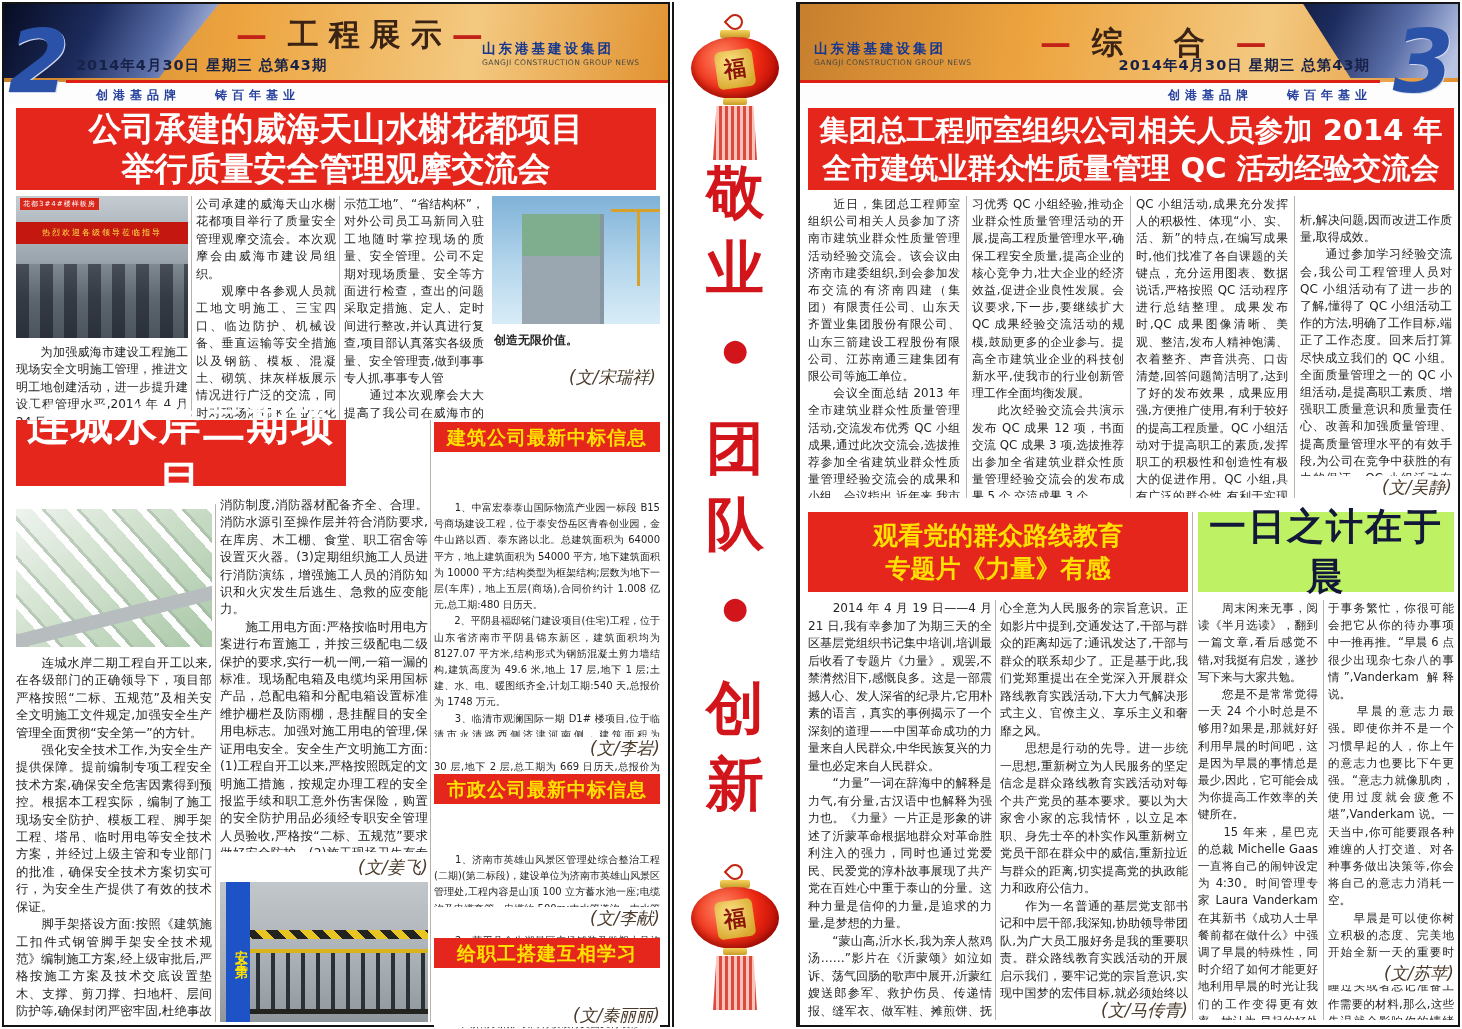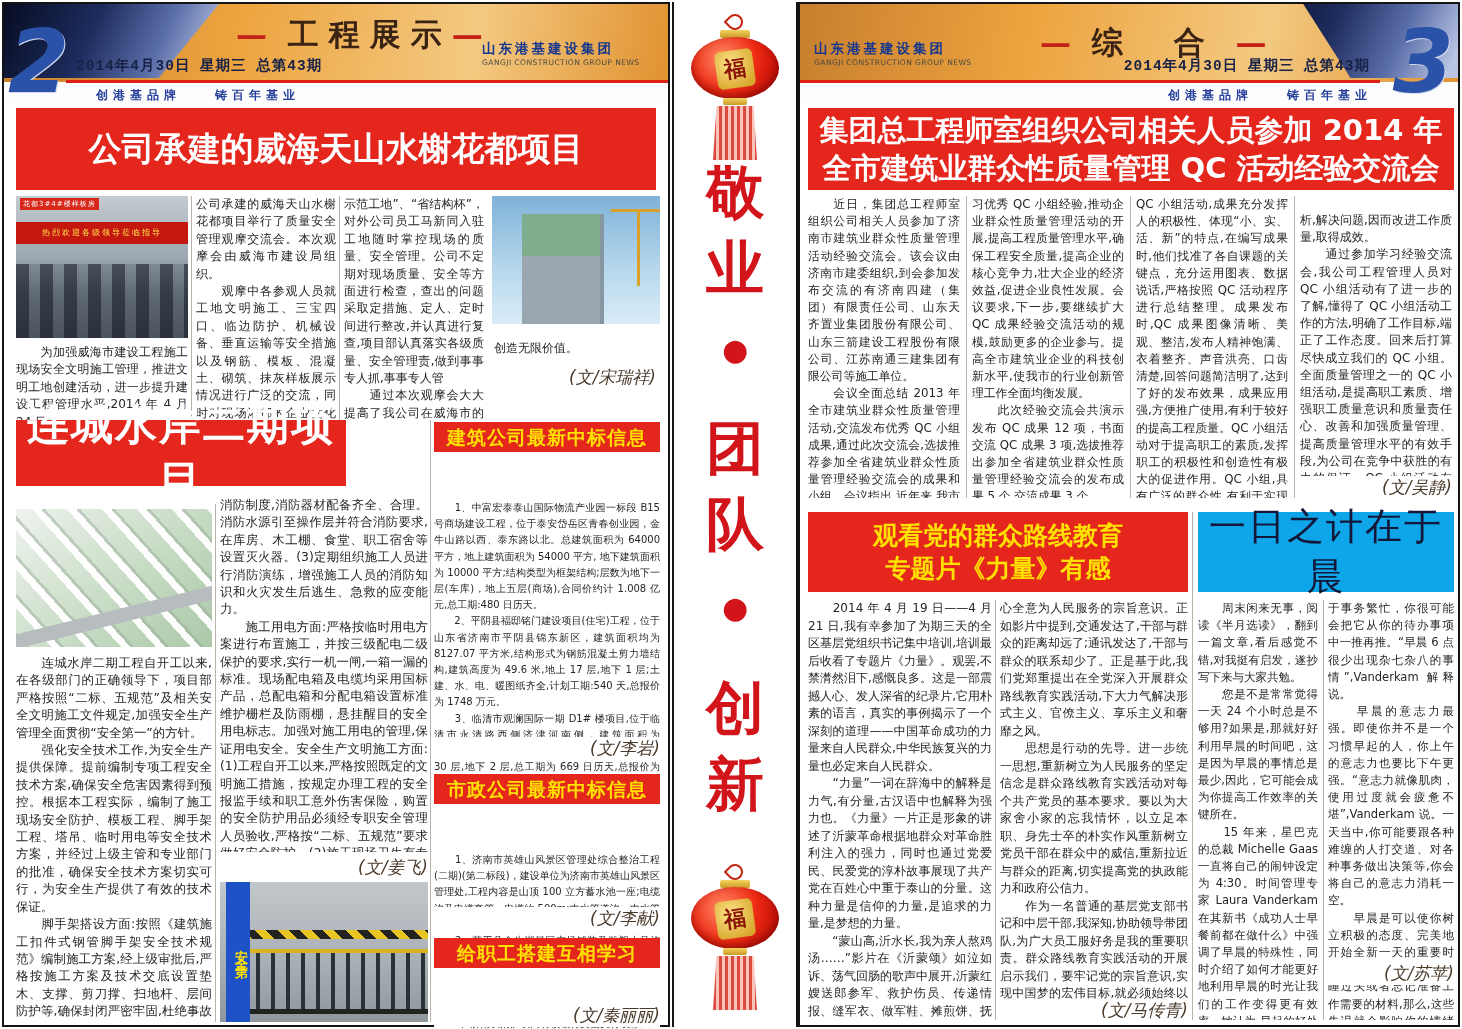--- a/index.html
+++ b/index.html
@@ -15,33 +15,33 @@
   
   .hdr { position:absolute; left:0; top:0; width:100%; height:100px;
          background:linear-gradient(100deg,#c87f2e 0%,#eda43f 35%,#f3c981 70%,#e1912f 100%); overflow:hidden; }
   .hdr .white-base { position:absolute; left:0; bottom:0; width:100%; height:22px; background:#fdfdfd; }
   .collage { position:absolute; top:0; width:215px; height:74px;
              background:linear-gradient(115deg,#070c22 0%,#1d2c5e 40%,#5a6ea8 70%,#b9c4e4 95%); }
   .collage.left { left:0; clip-path:polygon(0 0,100% 0,72% 100%,0 100%); }
   .collage.right { right:0; clip-path:polygon(28% 0,100% 0,100% 100%,50% 100%); }
   .pagenum { position:absolute; font-size:88px; font-weight:900; font-style:italic; color:#2a52a8;
              line-height:1; text-shadow:1px 1px 0 #cfd8ee; }
-  .dateline { position:absolute; font-size:14.5px; font-weight:bold; color:#182248; letter-spacing:1px;font-family:Liberation Mono, monospace; }
+  .dateline { position:absolute; font-size:14.5px; font-weight:bold; color:#182248; letter-spacing:1px; }
   .section-title { position:absolute; font-size:31px; font-weight:900; color:#3a2314; letter-spacing:10px; white-space:nowrap; }
   .section-title .dash { color:#c32218; letter-spacing:0; }
   .brand-cn { font-size:13.5px; font-weight:900; color:#16378f; letter-spacing:3px; }
   .brand-en { font-size:7.6px; color:#4a4a44; letter-spacing:.4px; }
   .redline { position:absolute; height:3px; background:#dd1f14; }
   .slogan { position:absolute; font-size:12px; font-weight:bold; color:#26409d; letter-spacing:5px; }
   
   .red-banner { position:absolute; background:#e4261d; color:#fff; font-weight:900; text-align:center;
                 display:flex; flex-direction:column; justify-content:center; }
   .bid-title { position:absolute; background:#e4261d; color:#ffe100; font-weight:900; font-size:19px;
                text-align:center; line-height:30px; letter-spacing:1px; }
-  .blue-banner { position:absolute; background:#0ea5e9; color:#13183a; font-weight:400; font-size:37px;
+  .blue-banner { position:absolute; background:#bef264; color:#13183a; font-weight:700; font-size:37px;
                  text-align:center; display:flex; align-items:center; justify-content:center; letter-spacing:2px; }
   .rule-v { position:absolute; width:1px; background:#b9b2a6; }
   
   .photo { position:absolute; overflow:hidden; }
   .ph-crowd { background:linear-gradient(180deg,#c4cbd1 0%,#9aa5ad 45%,#5e6870 72%,#434c54 100%); }
   .ph-crowd .banner-strip { position:absolute; left:0; top:26px; width:100%; height:22px; background:#c4170f;
         color:#ffe34a; font-size:8px; line-height:22px; text-align:center; letter-spacing:2px; overflow:hidden; white-space:nowrap; }
   .ph-crowd .signboard { position:absolute; left:4px; top:2px; background:#d8281c; color:#fff; font-size:7px;
         padding:1px 3px; letter-spacing:1px; }
   .ph-crowd .people { position:absolute; left:0; bottom:0; width:100%; height:52%;
@@ -101,39 +101,40 @@
       <div class="abs" style="left:478px; top:36px;">
         <div class="brand-cn">山东港基建设集团</div>
         <div class="brand-en">GANGJI CONSTRUCTION GROUP NEWS</div>
       </div>
       <div class="redline" style="left:62px; right:0; top:76px;"></div>
       <div class="slogan" style="left:92px; top:83px;">创港基品牌　　铸百年基业</div>
     </div>
 
     <div class="red-banner" style="left:12px; top:104px; width:640px; height:82px; font-size:33px; line-height:40px;">
       <div>公司承建的威海天山水榭花都项目</div>
+      <div>举行质量安全管理观摩交流会</div>
     </div>
 
     <div class="photo ph-crowd" style="left:12px; top:192px; width:172px; height:142px;">
       <div class="signboard">花都3#4#楼样板房</div>
       <div class="banner-strip">热烈欢迎各级领导莅临指导</div>
       <div class="people"></div>
     </div>
     <div class="flow body-txt abs" style="left:12px; top:340px; width:172px; height:76px;">　　为加强威海市建设工程施工现场安全文明施工管理，推进文明工地创建活动，进一步提升建设工程管理水平,2014 年 4 月 24 日，</div>
     <div class="flow body-txt abs" style="left:192px; top:192px; width:140px; height:226px;">公司承建的威海天山水榭花都项目举行了质量安全管理观摩交流会。本次观摩会由威海市建设局组织。
 　　观摩中各参观人员就工地文明施工、三宝四口、临边防护、机械设备、垂直运输等安全措施以及钢筋、模板、混凝土、砌筑、抹灰样板展示情况进行广泛的交流，同时对现场浓郁的企业文化氛围大加赞赏。威海天山水榭花都项目是对外公司定项创优工程，为确保荣获“省级安全文明</div>
     <div class="flow body-txt abs" style="left:340px; top:192px; width:140px; height:226px;">示范工地”、“省结构杯”，对外公司员工马新同入驻工地随时掌控现场的质量、安全管理。公司不定期对现场质量、安全等方面进行检查，查出的问题采取定措施、定人、定时间进行整改,并认真进行复查,项目部认真落实各级质量、安全管理责,做到事事专人抓,事事专人管
 　　通过本次观摩会大大提高了我公司在威海市的企业形象，对我公司进一步开拓威海市场起到了推进作用，对外公司全体员工会在以后的工作中会更加努力工作，为公司</div>
     <div class="rule-v" style="left:187px; top:192px; height:226px;"></div>
     <div class="rule-v" style="left:335px; top:192px; height:226px;"></div>
     <div class="photo ph-build" style="left:488px; top:192px; width:168px; height:128px;">
       <div class="tower"></div>
       <div class="crane"></div>
     </div>
-    <div class="flow body-txt abs" style="left:490px; top:336px; width:160px; height:20px;">创造无限价值。</div>
+    <div class="flow body-txt abs" style="left:490px; top:328px; width:160px; height:20px;font-weight:bold;">创造无限价值。</div>
     <div class="sig abs" style="left:520px; top:362px; width:132px;">(文/宋瑞祥)</div>
 
     <div class="red-banner" style="left:12px; top:416px; width:330px; height:66px; font-size:42px; letter-spacing:2px;">
       <div>连城水岸二期项目</div>
     </div>
 
     <div class="photo ph-aerial" style="left:12px; top:505px; width:196px; height:138px;">
       <div class="blocks"></div>
       <div class="road"></div>
     </div>

